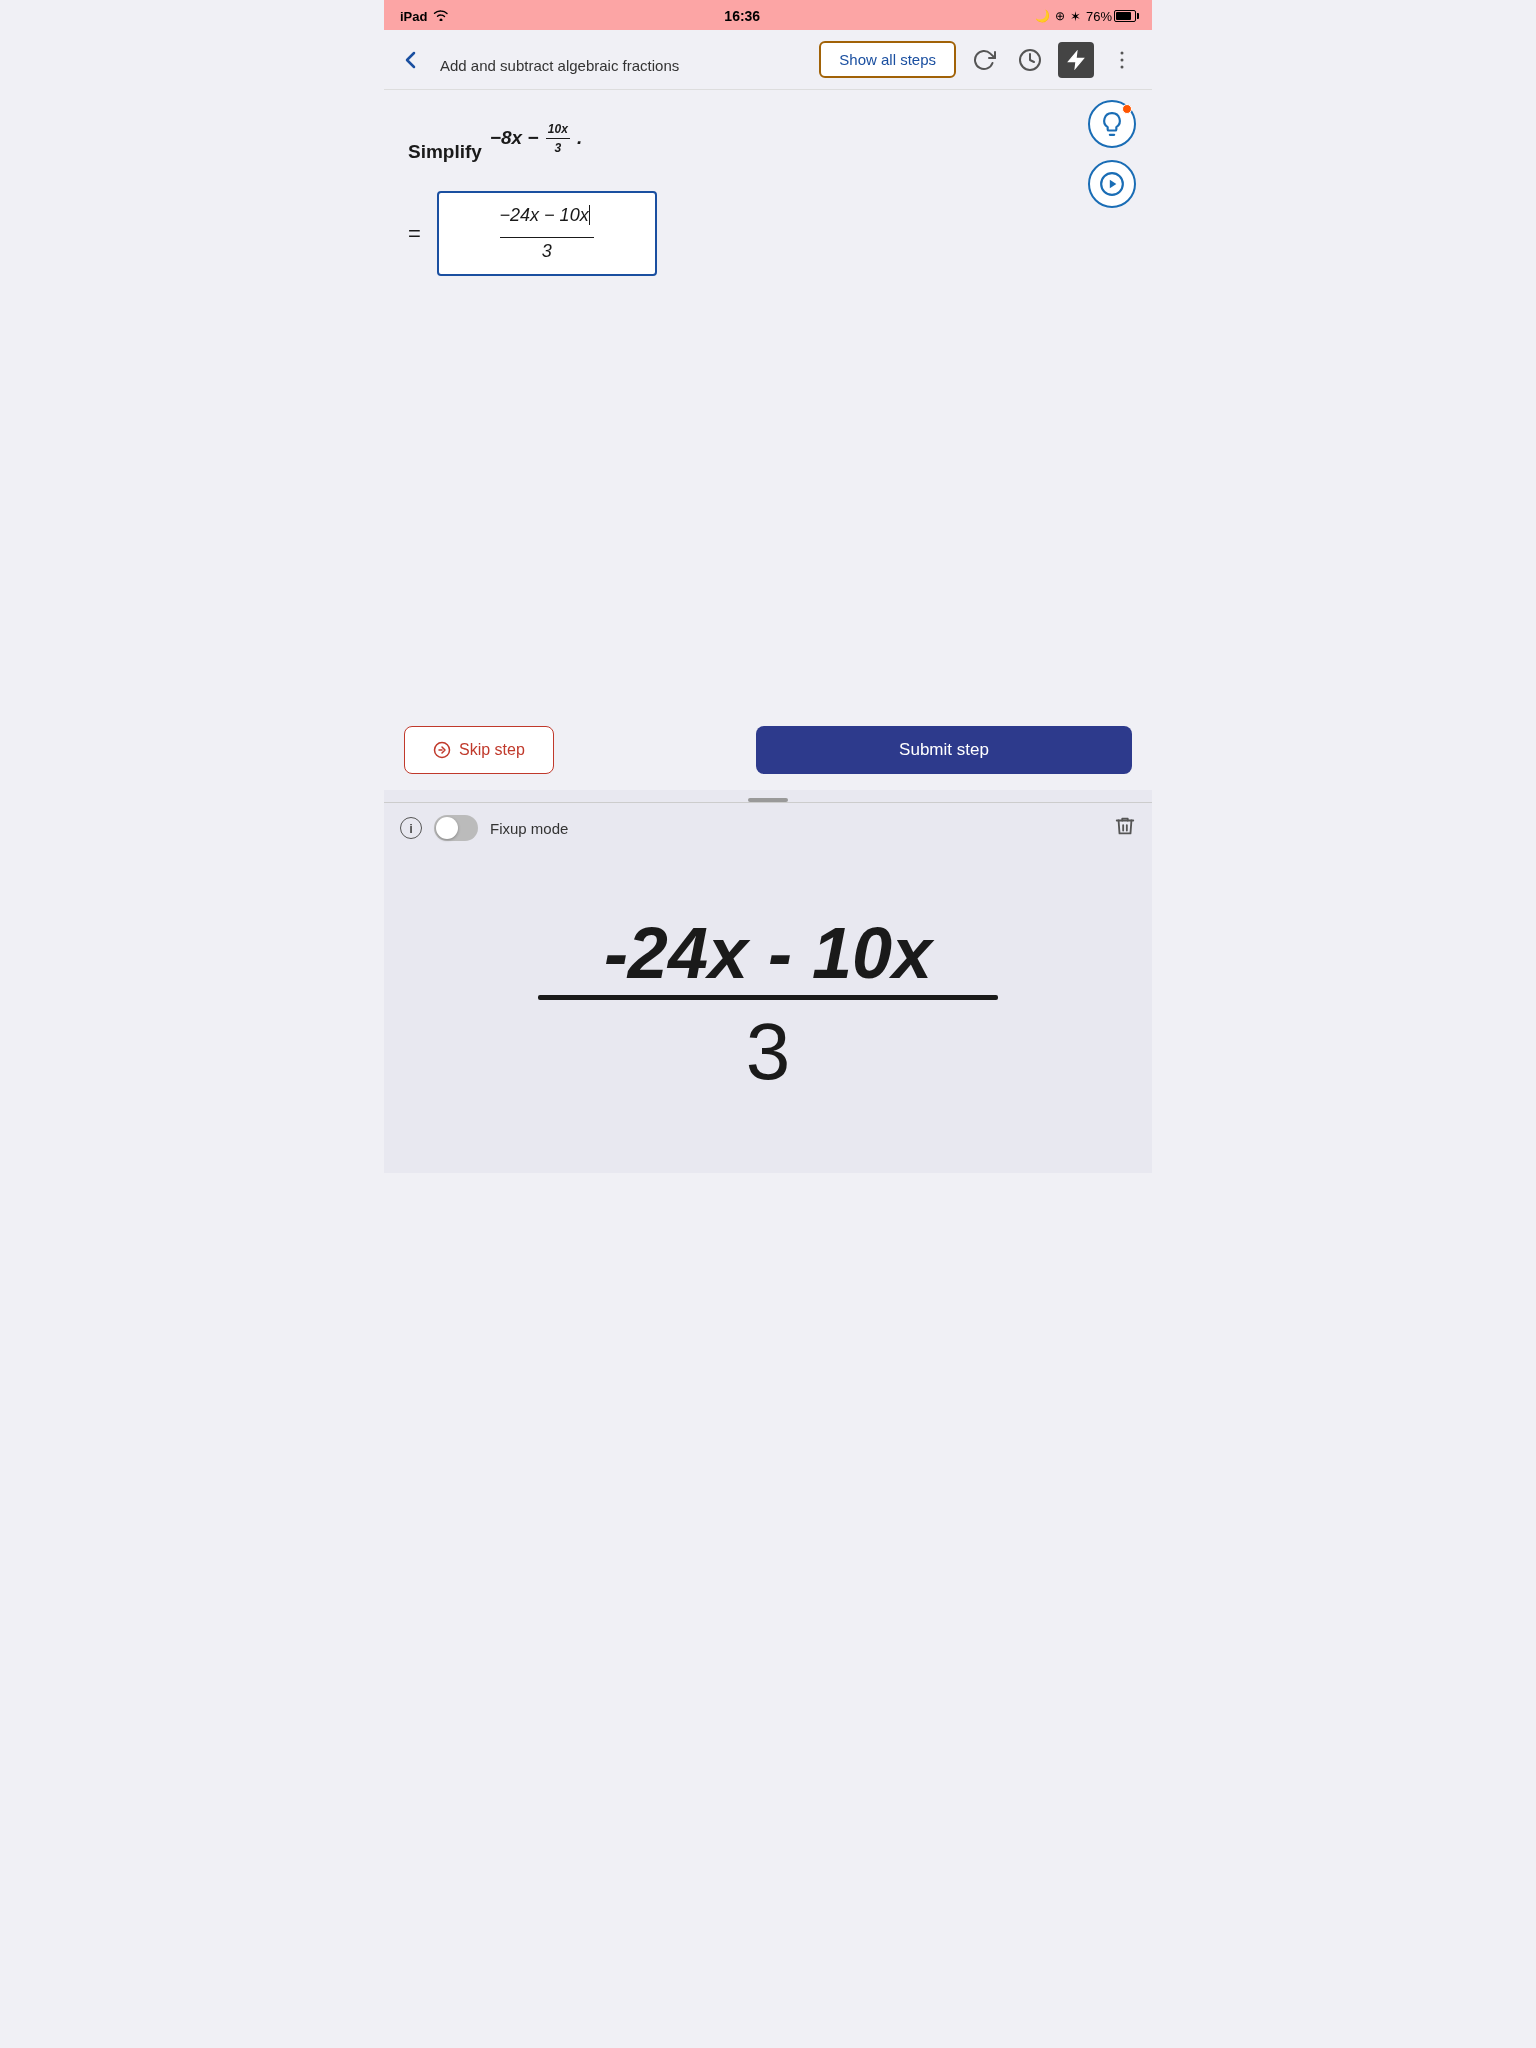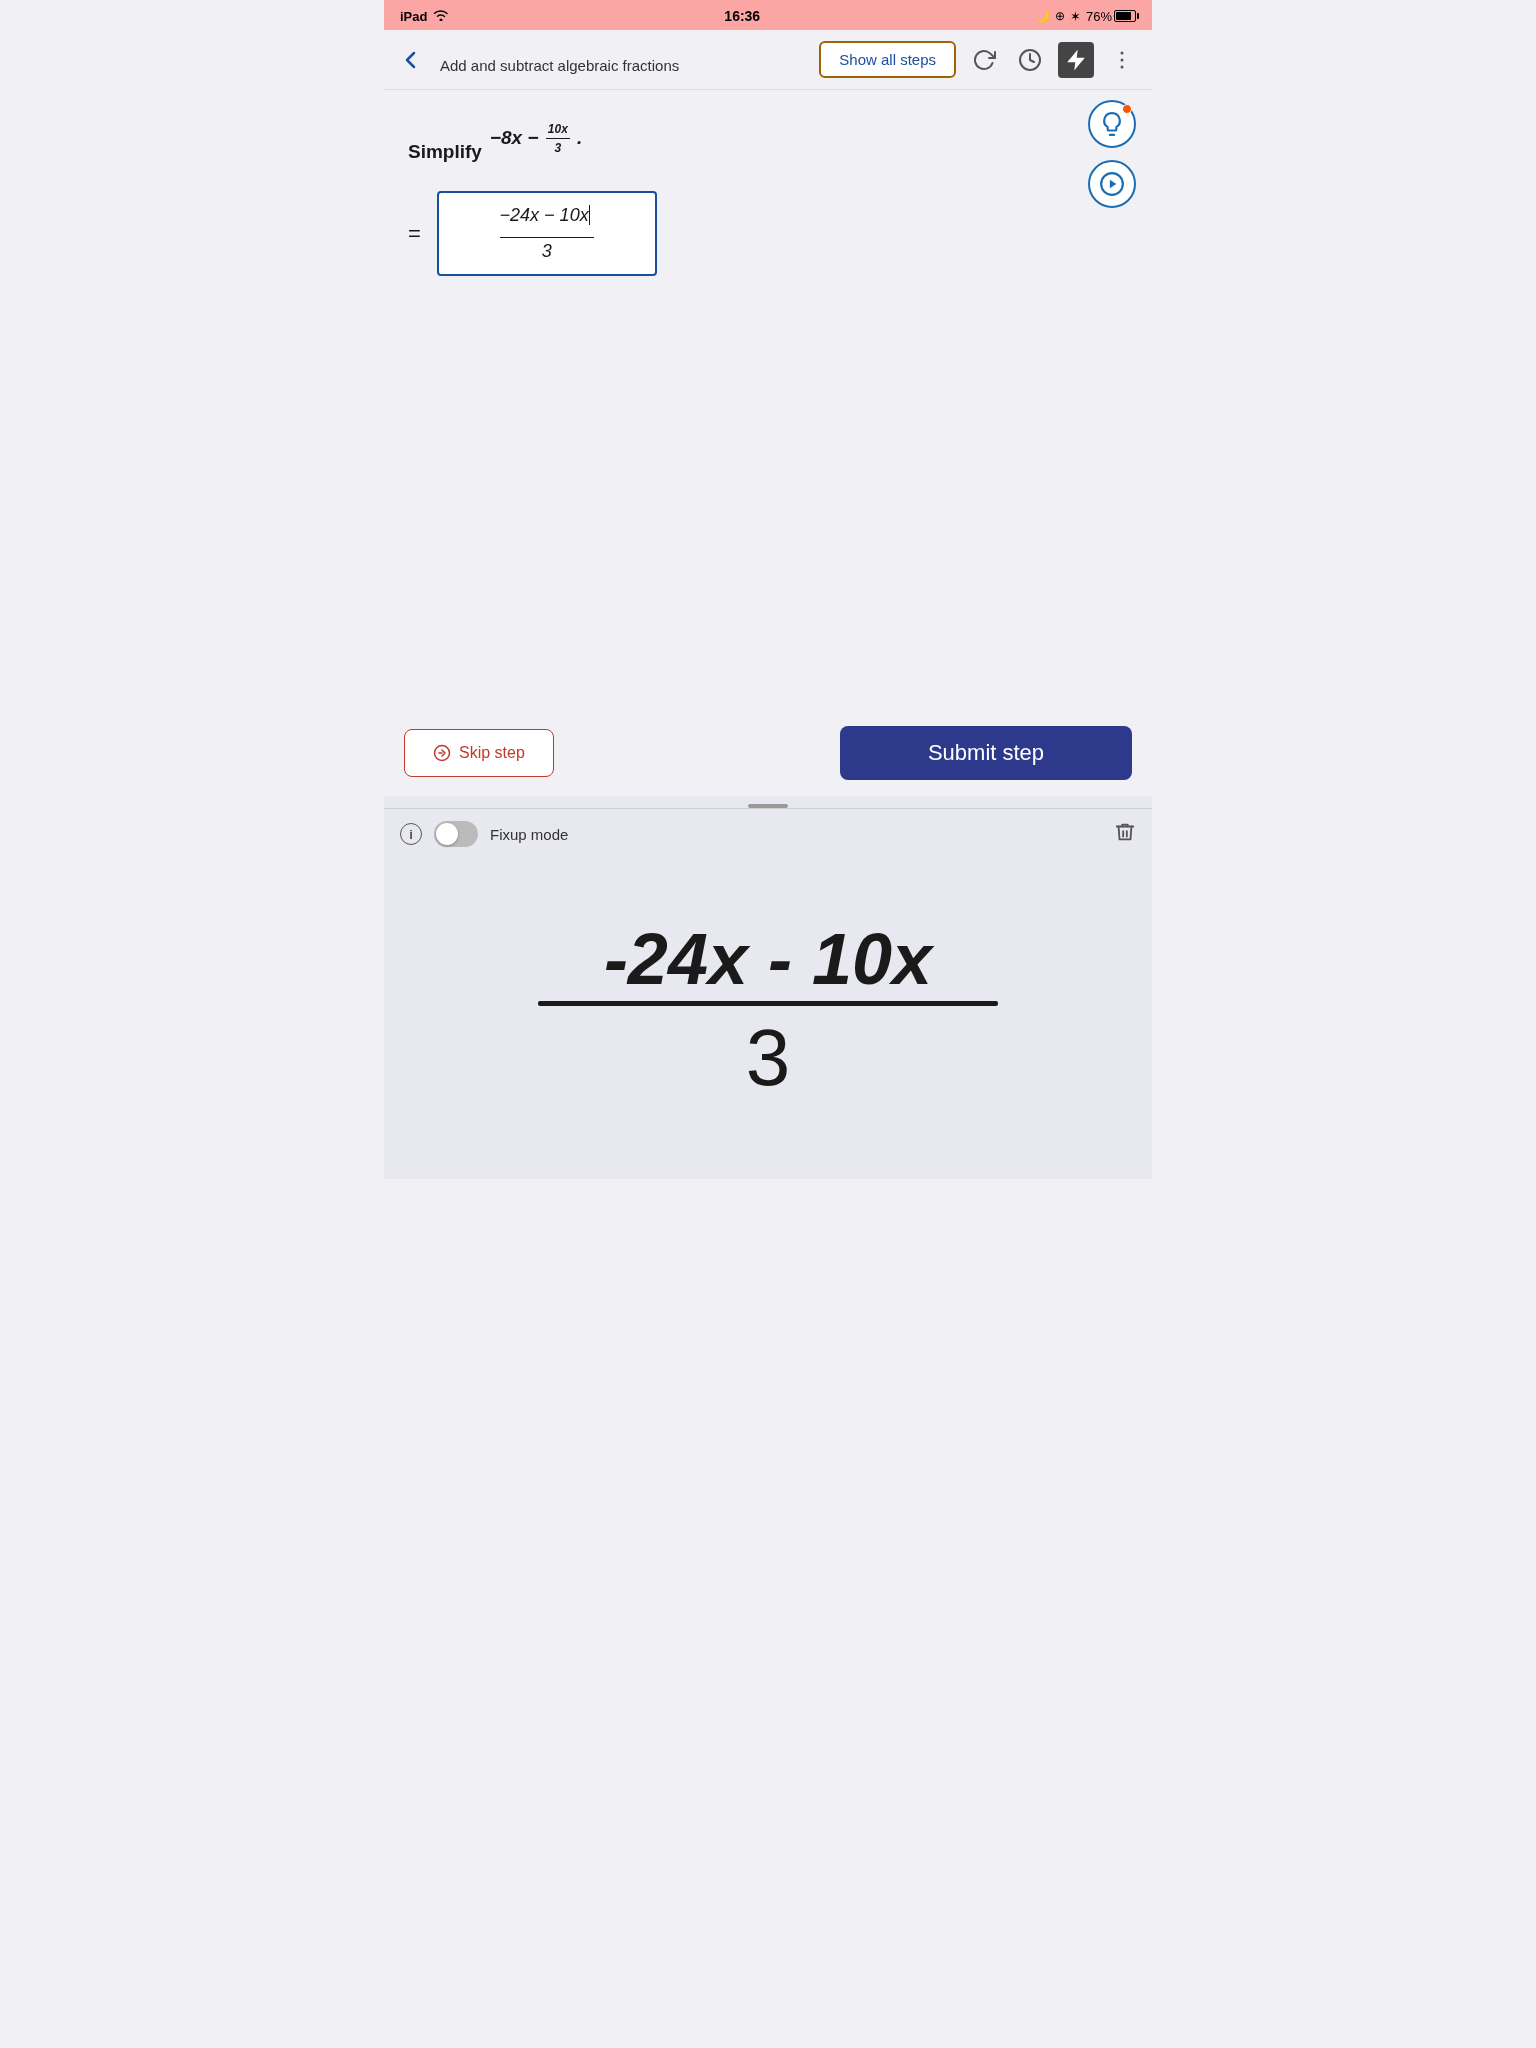--- a/index.html
+++ b/index.html
@@ -273,24 +273,24 @@
       padding: 14px 28px;
       border-radius: 8px;
       cursor: pointer;
       display: flex;
       align-items: center;
       gap: 8px;
     }
     .submit-btn {
       background: #2d3a8c;
       color: white;
-      font-size: 22px;
+      font-size: 17px;
       font-weight: 500;
       padding: 14px 0;
-      width: 292px;
+      width: 376px;
       border: none;
       border-radius: 8px;
       cursor: pointer;
     }
 
     
     .fixup-bar {
       display: flex;
       align-items: center;
       justify-content: space-between;

